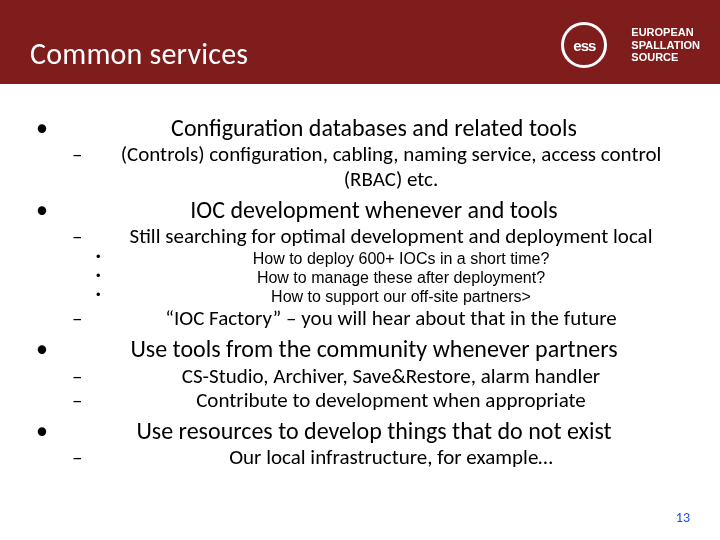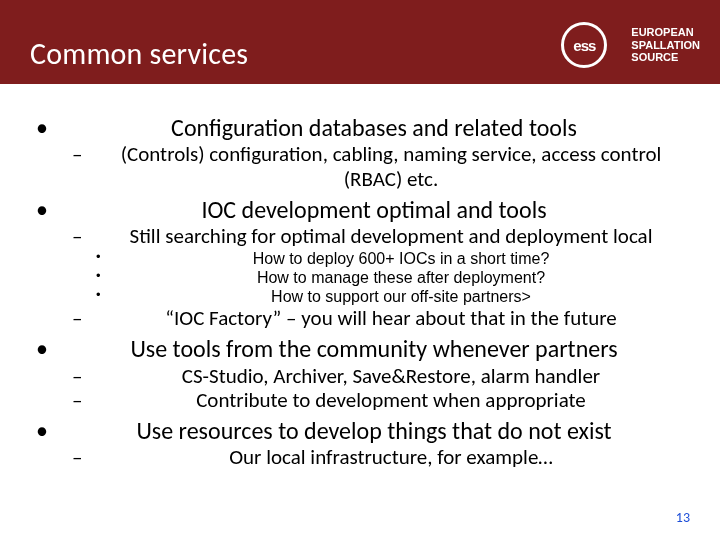--- a/index.html
+++ b/index.html
@@ -53,21 +53,21 @@
     <ul class="level1">
 
       <li>
         <span>Configuration databases and related tools</span>
         <ul class="level2">
           <li><span>(Controls) configuration, cabling, naming service, access control (RBAC) etc.</span></li>
         </ul>
       </li>
 
       <li>
-        <span>IOC development optimal and tools</span>
+        <span>IOC development whenever and tools</span>
         <ul class="level2">
           <li>
             <span>Still searching for optimal development and deployment local</span>
             <ul class="level3">
               <li><span>How to deploy 600+ IOCs in a short time?</span></li>
               <li><span>How to manage these after deployment?</span></li>
               <li><span>How to support our off-site partners&gt;</span></li>
             </ul>
           </li>
           <li><span>“IOC Factory” – you will hear about that in the future</span></li>

